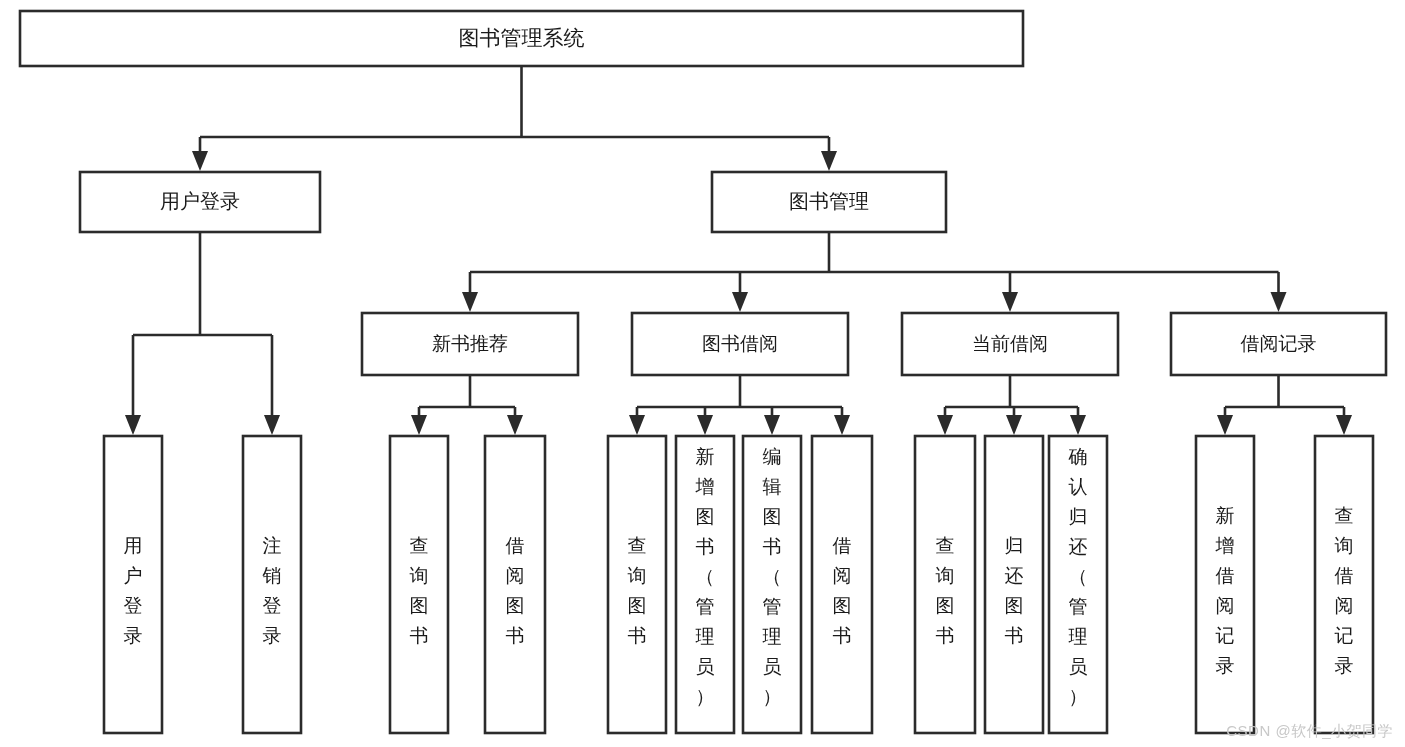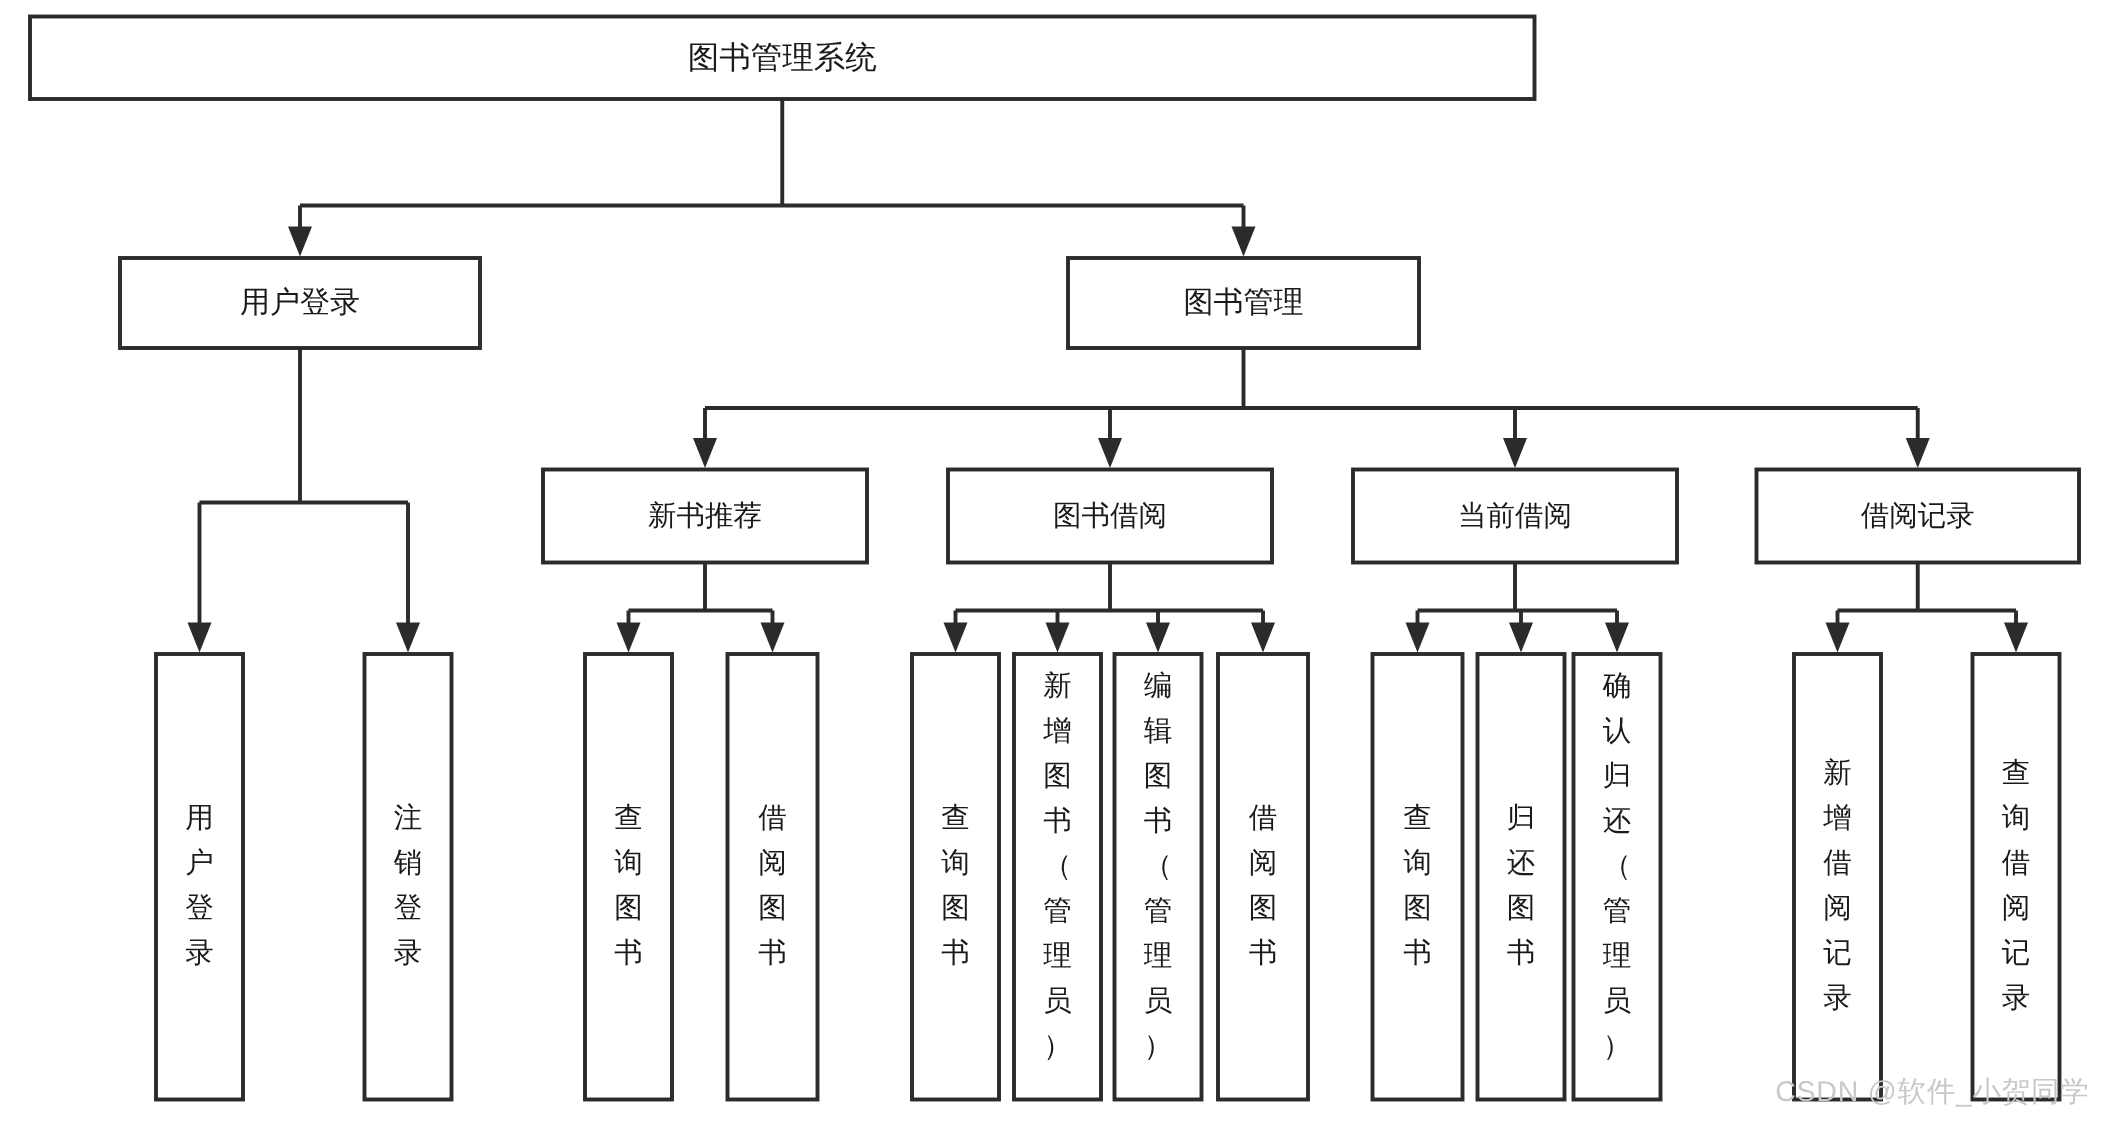--- a/index.html
+++ b/index.html
@@ -50,21 +50,21 @@
   }
   .arrow-head {
     fill: #2b2b2b;
     stroke: none;
   }
   .watermark {
     position: absolute;
     right: 12px;
     bottom: 6px;
     font-family: "Liberation Sans", "DejaVu Sans", sans-serif;
-    font-size: 19px;
+    font-size: 15px;
     color: #c8c8c8;
     letter-spacing: 0.5px;
     white-space: nowrap;
     user-select: none;
   }
 </style>
 </head>
 <body>
 
 <div id="diagram-root">

